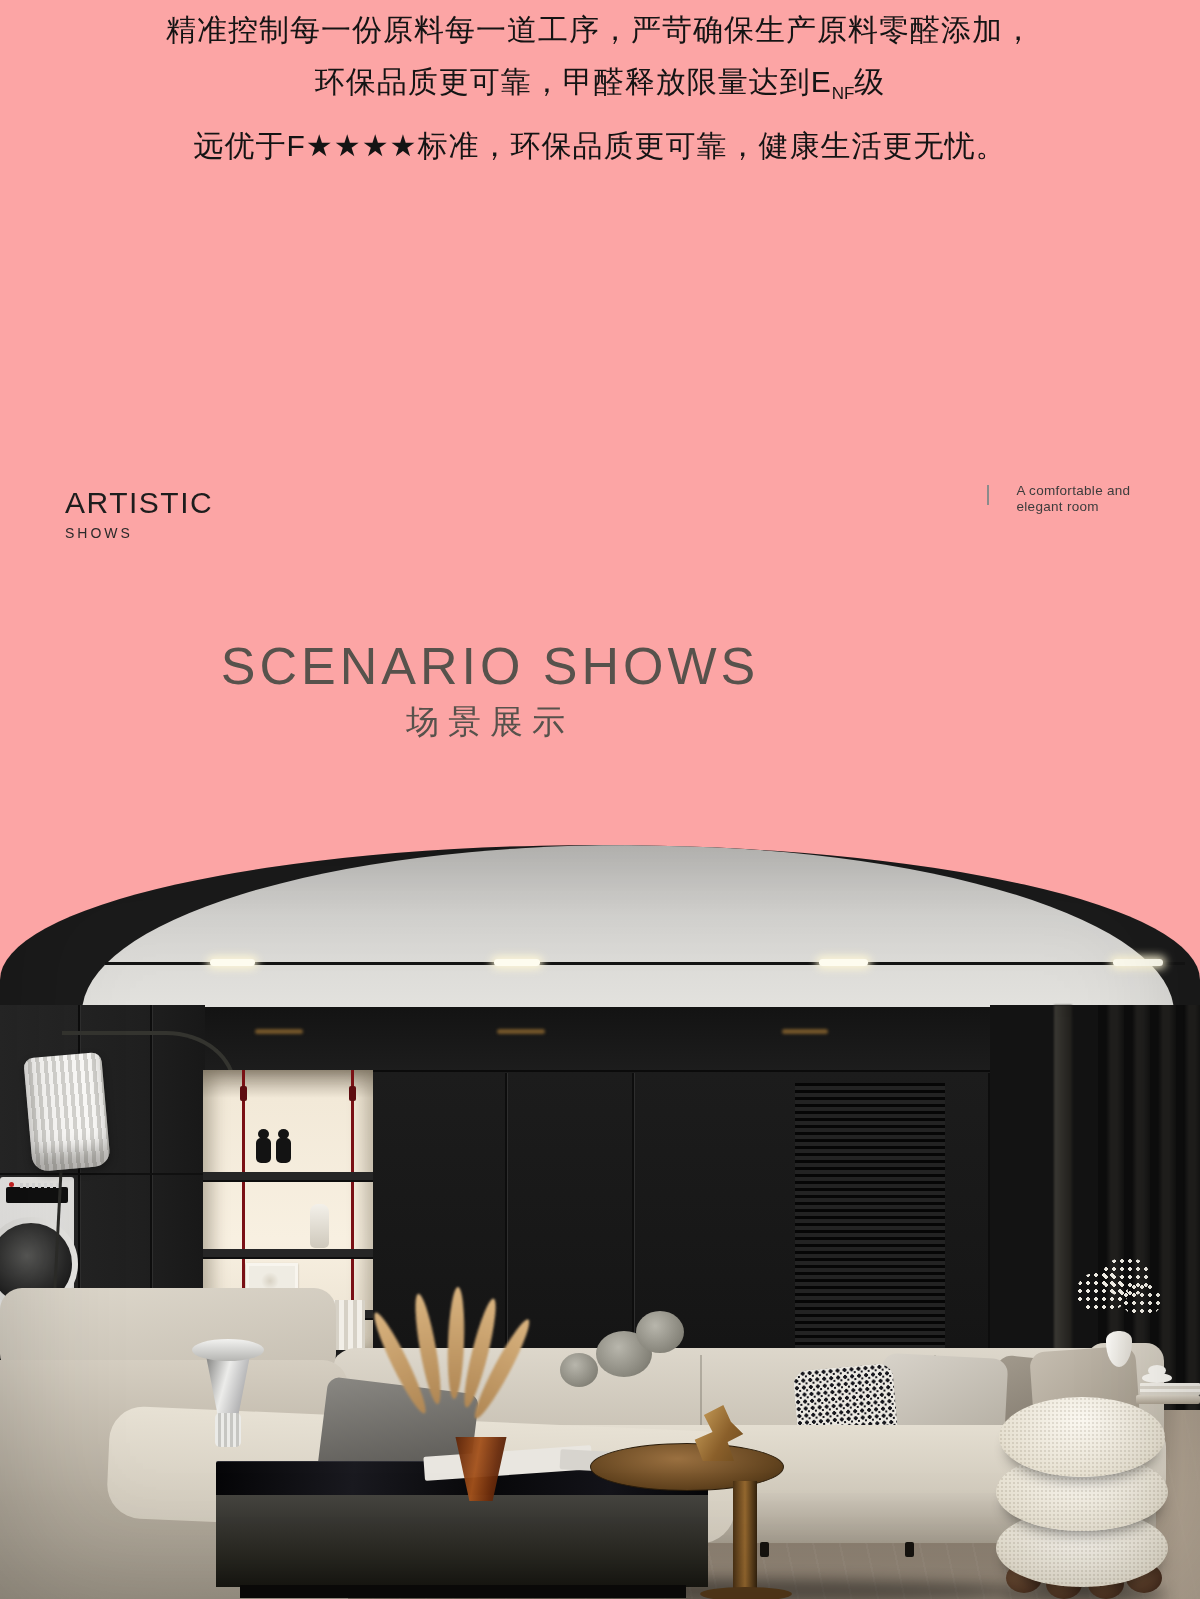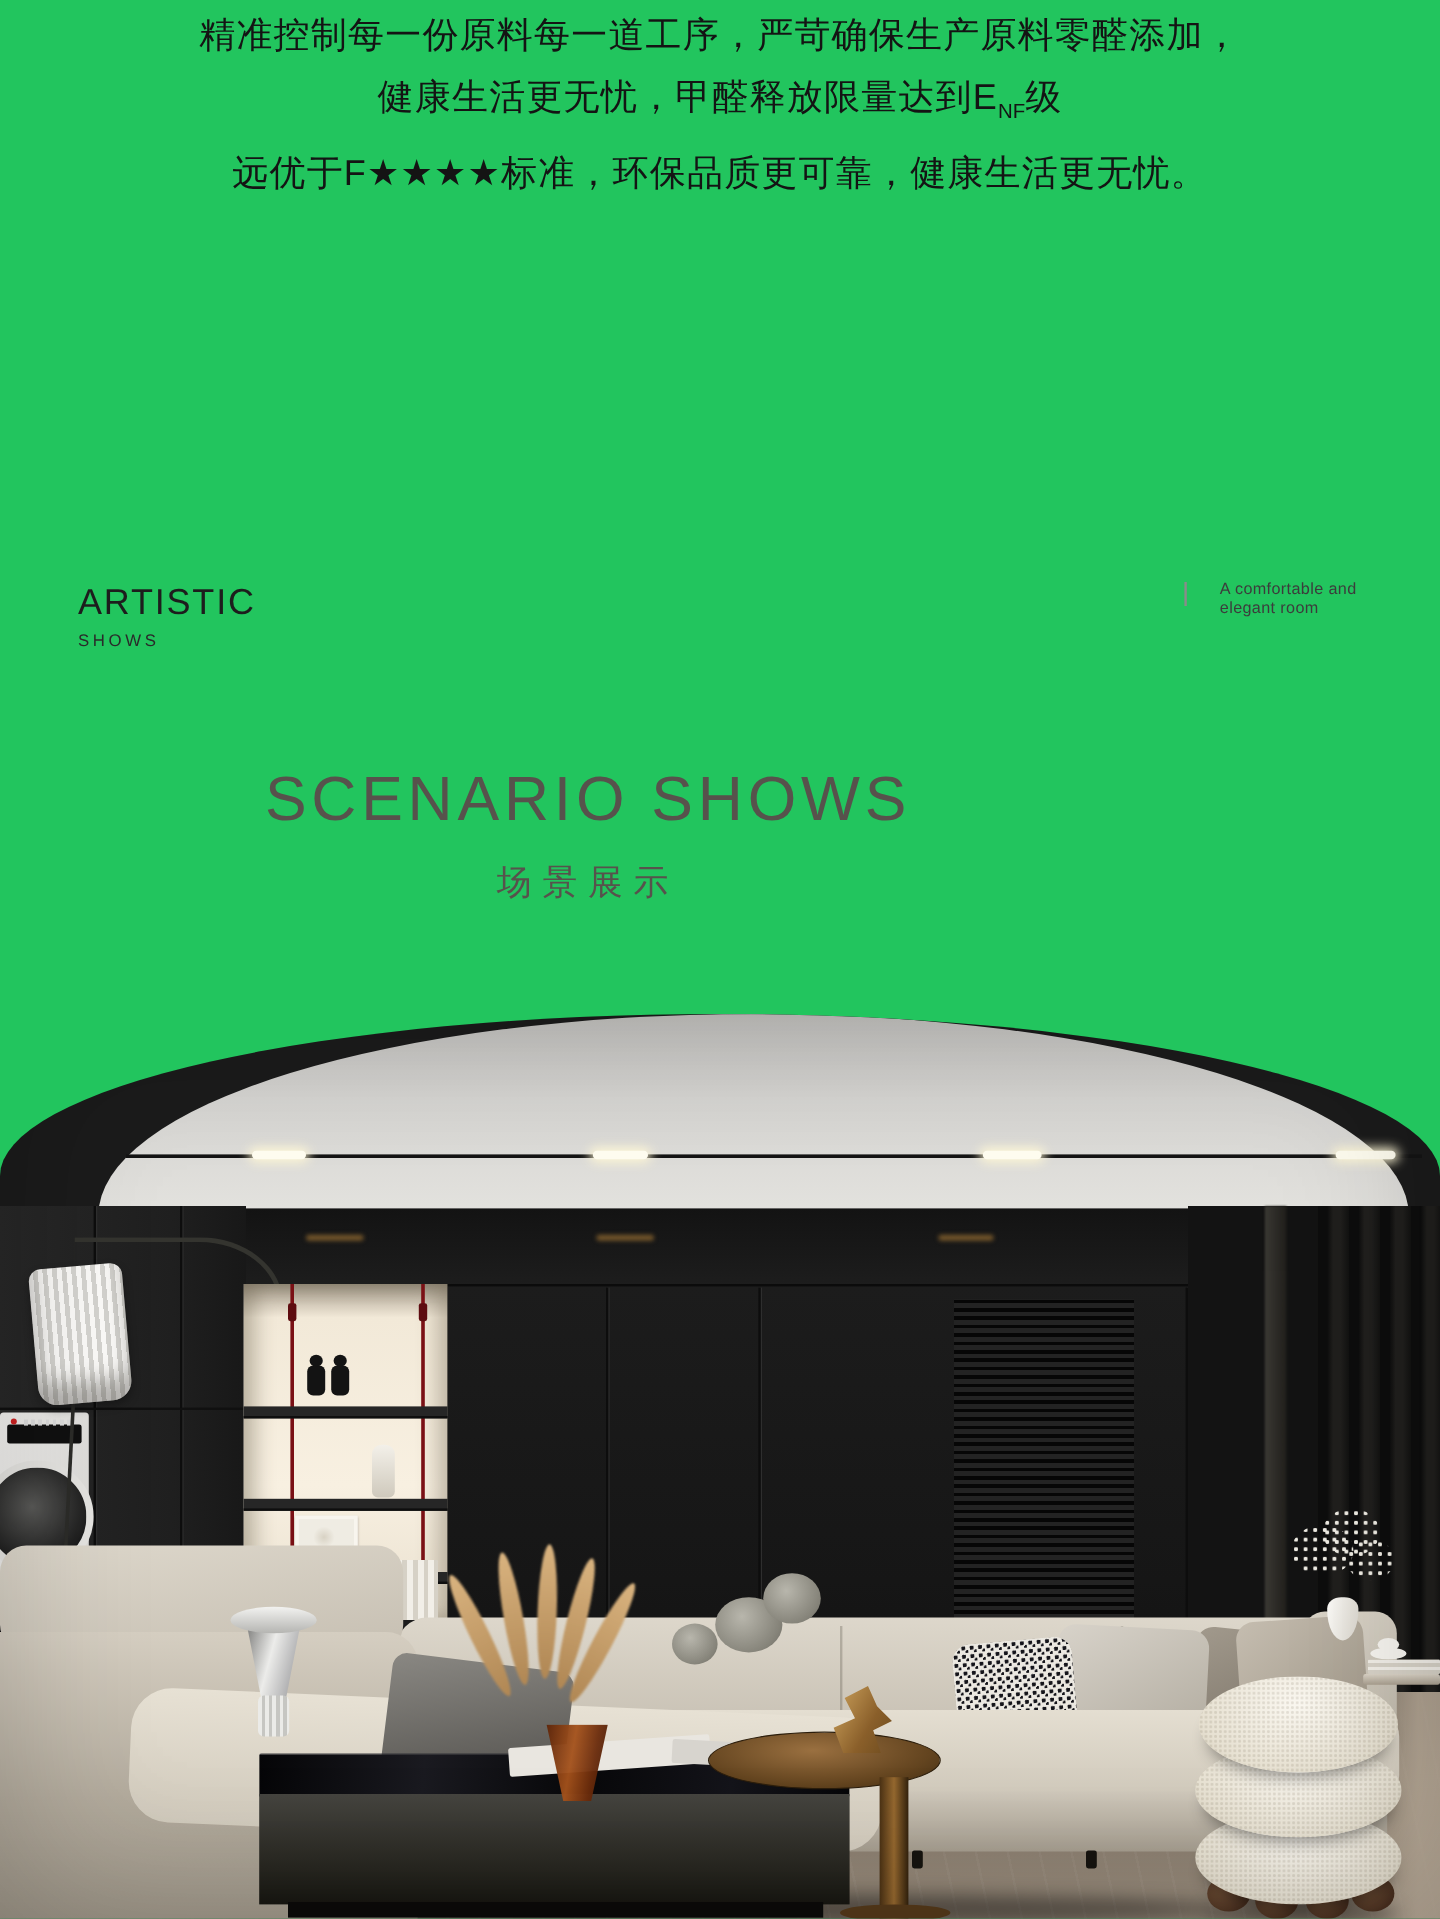--- a/index.html
+++ b/index.html
@@ -1,35 +1,35 @@
 <!DOCTYPE html>
 <html><head>
 <meta charset="utf-8">
 <style>
   html,body{margin:0;padding:0;}
   body{font-family:"Liberation Sans","DejaVu Sans",sans-serif;}
-  .page{position:relative;width:1200px;height:1599px;overflow:hidden;background:#22c55e;}
+  .page{position:relative;width:1200px;height:1599px;overflow:hidden;background:#fca5a5;}
 
   
   .intro{position:absolute;top:4px;left:0;width:1200px;text-align:center;
          color:#141414;font-size:30px;line-height:52px;font-weight:500;letter-spacing:1px;}
   .intro .sub{font-size:17px;vertical-align:-7px;letter-spacing:0;}
 
   
   .artistic{position:absolute;left:65px;top:486px;color:#1d1d1d;}
   .artistic .ttl{font-size:30px;letter-spacing:1.5px;font-weight:500;}
   .artistic .stl{font-size:14px;letter-spacing:3px;margin-top:5px;color:#2a2a2a;}
   .tagline{position:absolute;left:987px;top:483px;display:flex;align-items:flex-start;}
   .tagline .bar{width:1.5px;height:20px;background:#8b8b8b;margin-right:28px;margin-top:2px;}
   .tagline .txt{font-size:13.5px;line-height:16px;color:#3c3c3c;letter-spacing:.3px;}
 
   
   .scenario{position:absolute;top:636px;left:0;width:980px;text-align:center;color:#57524c;}
   .scenario .en{font-size:52px;letter-spacing:4px;font-weight:400;}
-  .scenario .cn{font-size:29px;letter-spacing:9px;margin-top:20px;}
+  .scenario .cn{font-size:33px;letter-spacing:9px;margin-top:4px;}
 
   
   .scene{position:absolute;top:845px;left:0;width:1200px;height:754px;background:#1b1b1b;
          border-radius:50% 50% 0 0 / 135px 135px 0 0;overflow:hidden;}
   .ceiling{position:absolute;top:0;left:82px;right:26px;height:166px;
            border-radius:50% 50% 0 0 / 100% 100% 0 0;
            background:linear-gradient(180deg,#c3c2bf 0%,#d6d5d2 45%,#e3e2de 100%);
            border-bottom:2px solid #eeede9;}
   .track{position:absolute;top:117px;left:105px;right:15px;height:3px;background:#141414;}
   .glow{position:absolute;top:114px;height:7px;border-radius:4px;background:#fffdf0;
@@ -187,21 +187,21 @@
   .vignette{position:absolute;inset:0;pointer-events:none;
             box-shadow:inset 0 0 130px rgba(0,0,0,.20);}
 </style>
 </head>
 <body>
 
 <div class="page">
 
   <div class="intro">
     <div>精准控制每一份原料每一道工序，严苛确保生产原料零醛添加，</div>
-    <div><span>健康生活更无忧，甲醛释放限量达到E</span><span class="sub">NF</span><span>级</span></div>
+    <div><span>环保品质更可靠，甲醛释放限量达到E</span><span class="sub">NF</span><span>级</span></div>
     <div>远优于F★★★★标准，环保品质更可靠，健康生活更无忧。</div>
   </div>
 
   <div class="artistic">
     <div class="ttl">ARTISTIC</div>
     <div class="stl">SHOWS</div>
   </div>
   <div class="tagline">
     <div class="bar"></div>
     <div class="txt">

